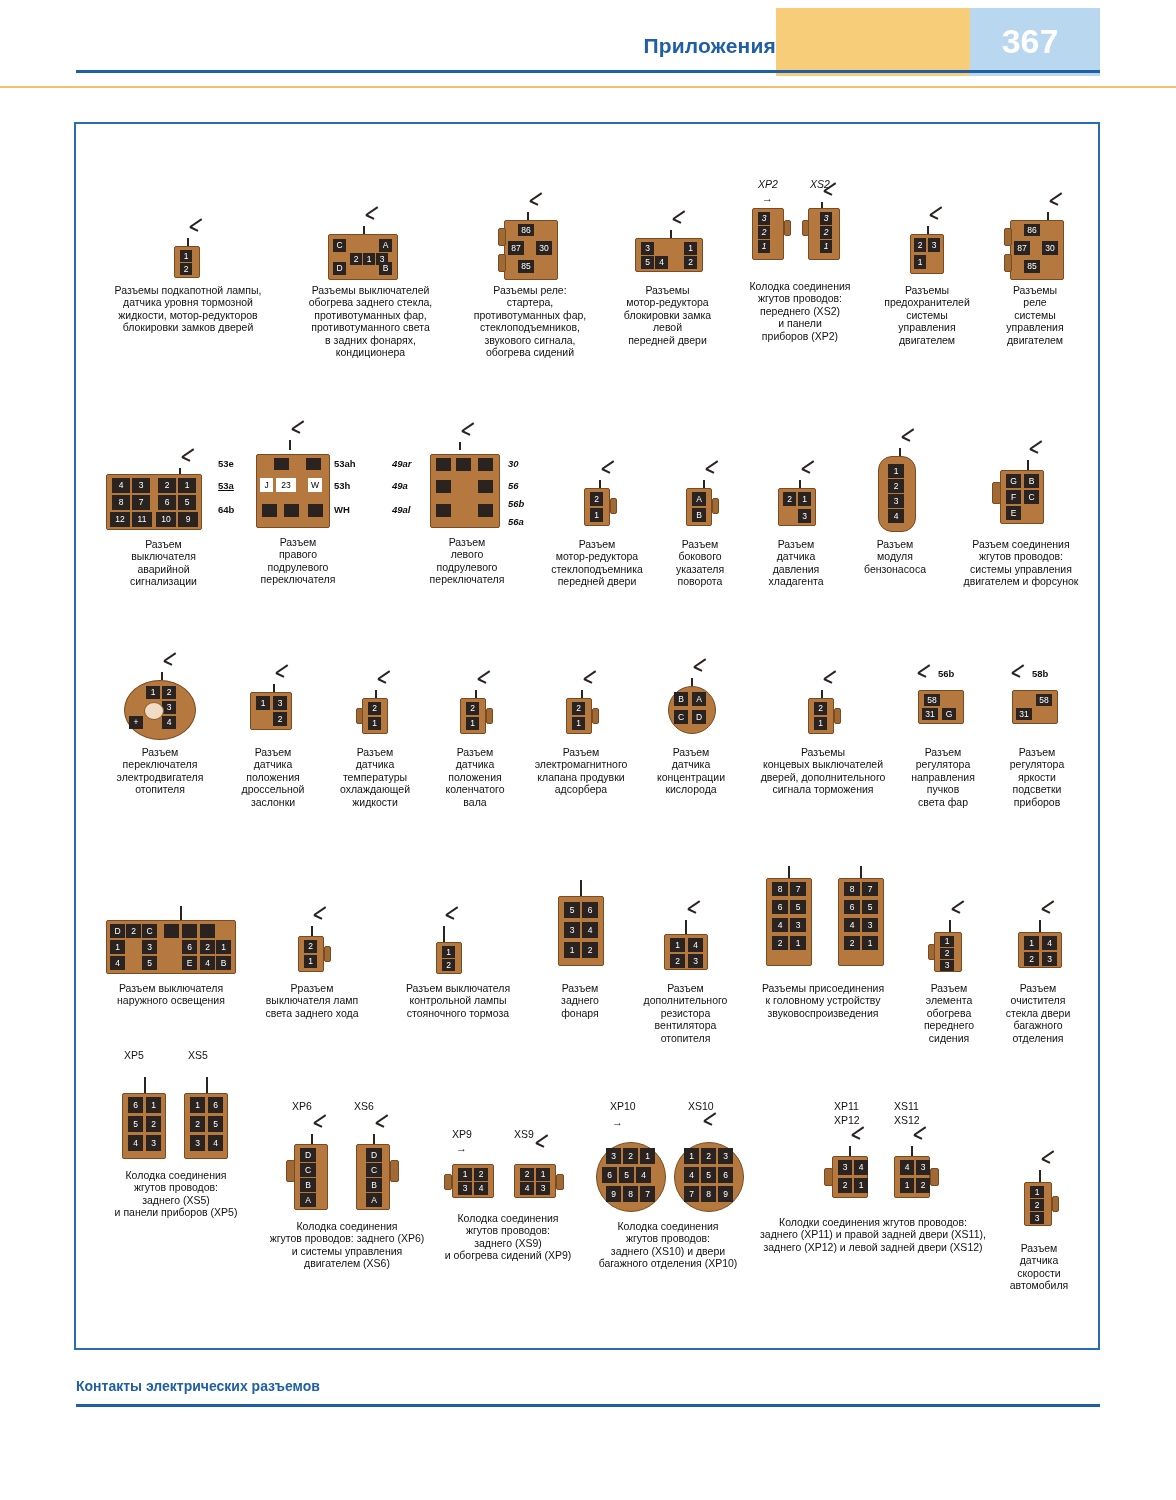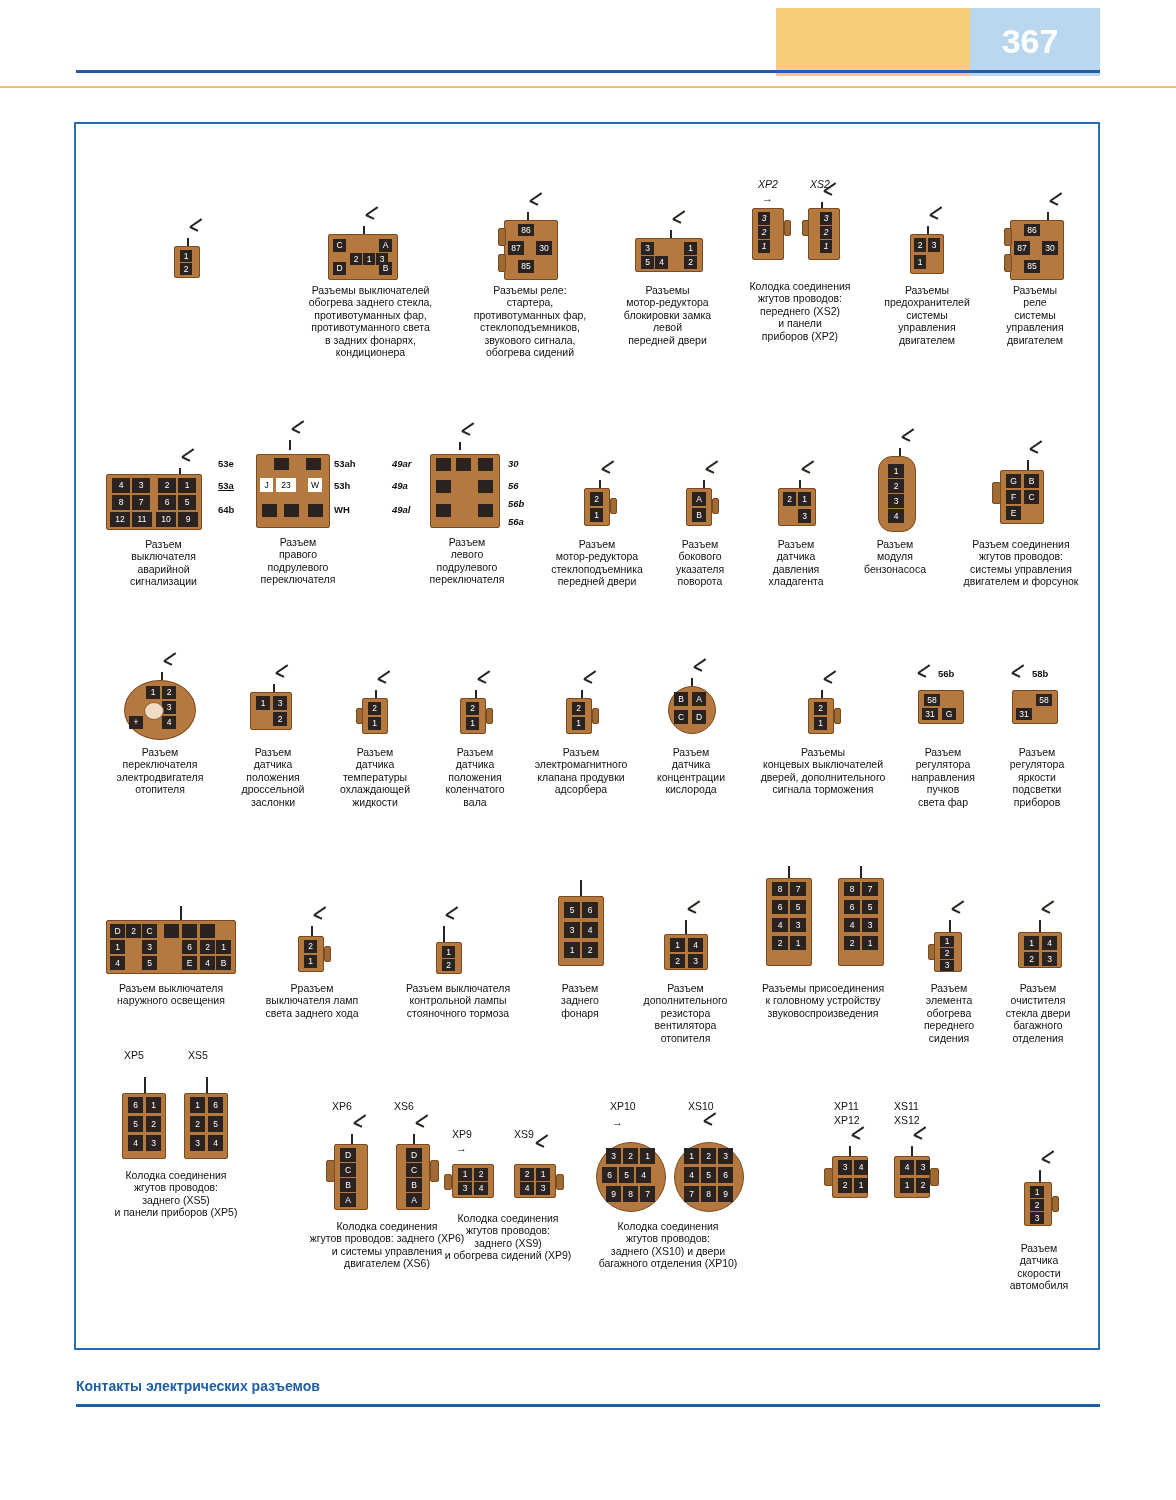--- a/index.html
+++ b/index.html
@@ -122,35 +122,40 @@
   .oval{
     position:absolute;border-radius:14px;background:#b5793f;border:1px solid #7a4a20;
   }
 </style>
 </head>
 <body>
 
 <div class="header">
   <div class="header-yellow"></div>
   <div class="header-blue"></div>
+  <div class="header-title">Приложения</div>
   <div class="header-pageno">367</div>
   <div class="header-rule"></div>
   <div class="header-thinline"></div>
 </div>
 
 <div class="frame"></div>
 
 <div class="item" style="left:98px;top:200px;width:180px;">
   <div class="art">
     <div class="lead" style="left:92px;top:26px;"></div>
     <div class="leadline" style="left:89px;top:38px;width:1.6px;height:10px;"></div>
     <div class="conn" style="left:76px;top:46px;width:26px;height:32px;"></div>
     <div class="pin" style="left:82px;top:50px;width:12px;height:12px;">1</div>
     <div class="pin" style="left:82px;top:63px;width:12px;height:12px;">2</div>
   </div>
+  <div class="caption">Разъемы подкапотной лампы,
+датчика уровня тормозной
+жидкости, мотор-редукторов
+блокировки замков дверей</div>
 </div>
 
 <div class="item" style="left:288px;top:200px;width:165px;">
   <div class="art">
     <div class="lead" style="left:78px;top:14px;"></div>
     <div class="leadline" style="left:75px;top:26px;width:1.6px;height:10px;"></div>
     <div class="conn" style="left:40px;top:34px;width:70px;height:46px;"></div>
     <div class="pin" style="left:45px;top:39px;width:13px;height:13px;">C</div>
     <div class="pin" style="left:91px;top:39px;width:13px;height:13px;">A</div>
     <div class="pin" style="left:62px;top:53px;width:12px;height:12px;">2</div>
@@ -729,21 +734,21 @@
     <div class="pin" style="left:112px;top:67px;width:15px;height:16px;">5</div>
     <div class="pin" style="left:94px;top:86px;width:15px;height:16px;">3</div>
     <div class="pin" style="left:112px;top:86px;width:15px;height:16px;">4</div>
   </div>
   <div class="caption" style="margin-top:-22px;">Колодка соединения
 жгутов проводов:
 заднего (XS5)
 и панели приборов (XP5)</div>
 </div>
 
-<div class="item" style="left:262px;top:1100px;width:170px;margin-left:40px;">
+<div class="item" style="left:262px;top:1100px;width:170px;">
   <div class="art" style="height:136px;">
     <div class="toplbl" style="left:30px;top:0px;">XP6</div>
     <div class="toplbl" style="left:92px;top:0px;">XS6</div>
     <div class="lead" style="left:52px;top:22px;"></div>
     <div class="lead" style="left:114px;top:22px;"></div>
     <div class="leadline" style="left:49px;top:34px;width:1.6px;height:10px;"></div>
     <div class="leadline" style="left:111px;top:34px;width:1.6px;height:10px;"></div>
     <div class="conn" style="left:32px;top:44px;width:34px;height:66px;"></div>
     <div class="conn dark" style="left:24px;top:60px;width:9px;height:22px;"></div>
     <div class="conn" style="left:94px;top:44px;width:34px;height:66px;"></div>
@@ -837,20 +842,23 @@
     <div class="conn dark" style="left:182px;top:68px;width:9px;height:18px;"></div>
     <div class="pin" style="left:90px;top:60px;width:14px;height:15px;">3</div>
     <div class="pin" style="left:106px;top:60px;width:14px;height:15px;">4</div>
     <div class="pin" style="left:90px;top:78px;width:14px;height:15px;">2</div>
     <div class="pin" style="left:106px;top:78px;width:14px;height:15px;">1</div>
     <div class="pin" style="left:152px;top:60px;width:14px;height:15px;">4</div>
     <div class="pin" style="left:168px;top:60px;width:14px;height:15px;">3</div>
     <div class="pin" style="left:152px;top:78px;width:14px;height:15px;">1</div>
     <div class="pin" style="left:168px;top:78px;width:14px;height:15px;">2</div>
   </div>
+  <div class="caption" style="margin-top:-26px;">Колодки соединения жгутов проводов:
+заднего (XP11) и правой задней двери (XS11),
+заднего (XP12) и левой задней двери (XS12)</div>
 </div>
 
 <div class="item" style="left:996px;top:1150px;width:86px;">
   <div class="art" style="height:86px;">
     <div class="lead" style="left:46px;top:8px;"></div>
     <div class="leadline" style="left:43px;top:20px;width:1.6px;height:12px;"></div>
     <div class="conn" style="left:28px;top:32px;width:28px;height:44px;"></div>
     <div class="conn dark" style="left:56px;top:46px;width:7px;height:16px;"></div>
     <div class="pin" style="left:34px;top:36px;width:14px;height:12px;">1</div>
     <div class="pin" style="left:34px;top:49px;width:14px;height:12px;">2</div>

